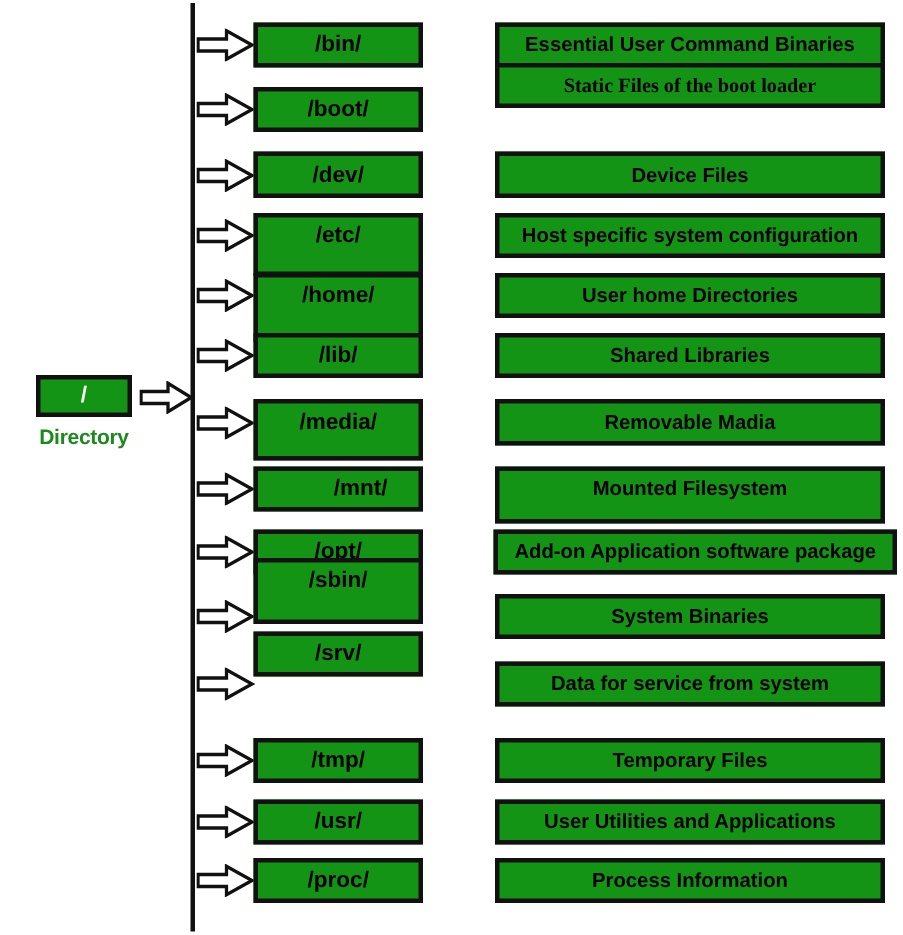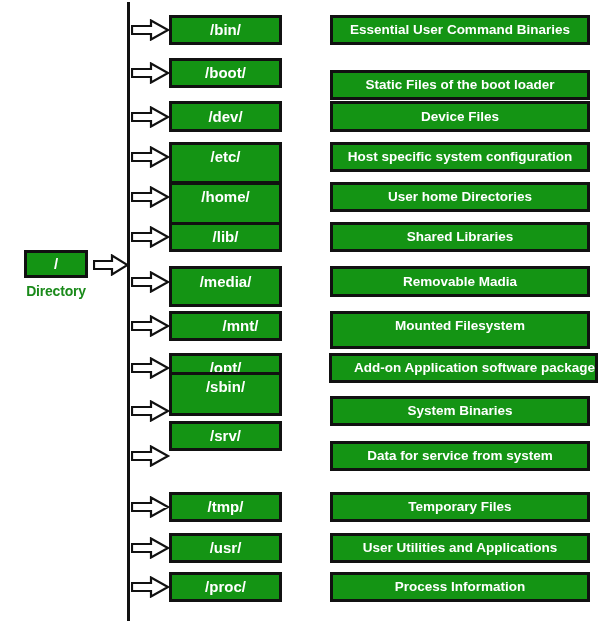--- a/index.html
+++ b/index.html
@@ -76,21 +76,21 @@
     height: 22px;
   }
   .root-arrow svg { display: block; }
 
   
   .node-box {
     position: absolute;
     background: #149414;
     border: 3px solid #111111;
     box-sizing: border-box;
-    color: #ffffff;
+    color: #000000;
     font-weight: bold;
     text-align: center;
     white-space: nowrap;
     overflow: hidden;
   }
   .dir-box {
     left: 169px;
     width: 113px;
     font-size: 15px;
   }
@@ -144,21 +144,21 @@
         <span>Essential User Command Binaries</span>
       </div>
       <div class="arrow" style="left: 131px; top: 62px;">
         <svg width="40" height="22" viewBox="0 0 40 22">
           <polygon points="1,7 20,7 20,1.5 37,11 20,20.5 20,15 1,15" fill="#ffffff" stroke="#111111" stroke-width="2.2" stroke-linejoin="miter"></polygon>
         </svg>
       </div>
       <div class="node-box dir-box" style="top: 58px; height: 30px; line-height: 24px;">
         <span>/boot/</span>
       </div>
-      <div class="node-box desc-box" style="top: 70px; height: 30px; line-height: 24px;">
+      <div class="node-box desc-box" style="top: 42px; height: 30px; line-height: 24px; font-family: Liberation Serif, serif;">
         <span>Static Files of the boot loader</span>
       </div>
       <div class="arrow" style="left: 131px; top: 105.5px;">
         <svg width="40" height="22" viewBox="0 0 40 22">
           <polygon points="1,7 20,7 20,1.5 37,11 20,20.5 20,15 1,15" fill="#ffffff" stroke="#111111" stroke-width="2.2" stroke-linejoin="miter"></polygon>
         </svg>
       </div>
       <div class="node-box dir-box" style="top: 101px; height: 31px; line-height: 25px;">
         <span>/dev/</span>
       </div>
@@ -221,21 +221,21 @@
         <span>Mounted Filesystem</span>
       </div>
       <div class="arrow" style="left: 131px; top: 357px;">
         <svg width="40" height="22" viewBox="0 0 40 22">
           <polygon points="1,7 20,7 20,1.5 37,11 20,20.5 20,15 1,15" fill="#ffffff" stroke="#111111" stroke-width="2.2" stroke-linejoin="miter"></polygon>
         </svg>
       </div>
       <div class="node-box dir-box" style="top: 353px; height: 30px; line-height: 24px;">
         <span>/opt/</span>
       </div>
-      <div class="node-box desc-box wide" style="top: 353px; height: 30px; line-height: 24px; text-align: right;">
+      <div class="node-box desc-box wide" style="top: 353px; height: 30px; line-height: 24px;">
         <span>Add-on Application software package</span>
       </div>
       <div class="arrow" style="left: 131px; top: 400px;">
         <svg width="40" height="22" viewBox="0 0 40 22">
           <polygon points="1,7 20,7 20,1.5 37,11 20,20.5 20,15 1,15" fill="#ffffff" stroke="#111111" stroke-width="2.2" stroke-linejoin="miter"></polygon>
         </svg>
       </div>
       <div class="node-box dir-box" style="top: 372px; height: 44px; line-height: 24px;">
         <span>/sbin/</span>
       </div>

